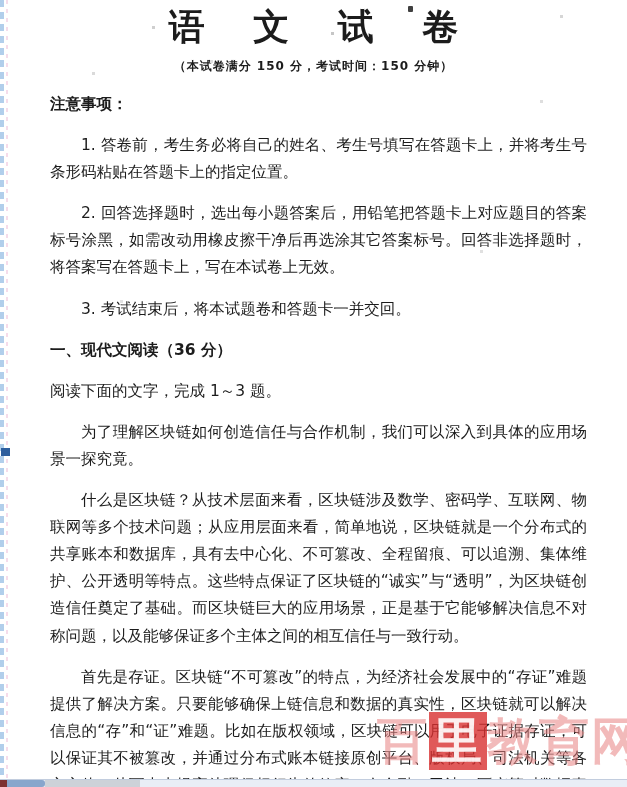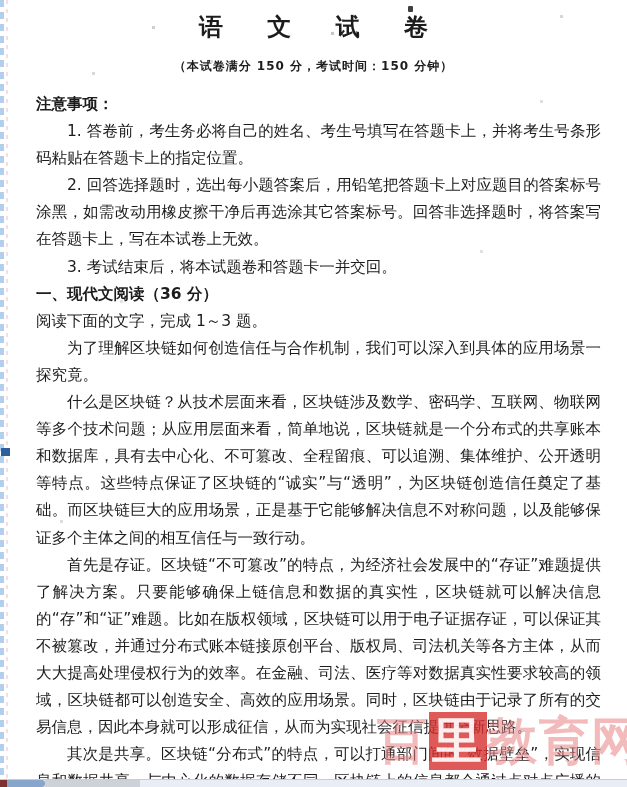--- a/index.html
+++ b/index.html
@@ -60,41 +60,41 @@
       540px 100px #dedede,
       120px 300px #e3e3e3,
       480px 250px #e0e0e0,
       60px 520px #dcdcdc,
       300px 700px #e2e2e2;
   }
   
   .title {
     margin: 6px 0 0 0;
     text-align: center;
-    font-size: 24px;
+    font-size: 36px;
     font-weight: bold;
     letter-spacing: 18px;
     padding-left: 18px;
     line-height: 42px;
   }
   .subtitle {
     margin-top: 10px;
     text-align: center;
     font-size: 12px;
     font-weight: bold;
     letter-spacing: 1px;
   }
   
   .content {
     margin: 16px 26px 0 36px;
     font-size: 15.5px;
     line-height: 27.1px;
     text-align: justify;
   }
-  .content p { margin: 0; }
+  .content p { margin: 14px; }
   .indent { text-indent: 2em; }
   .bold-line { font-weight: bold; }
   
   .watermark {
     position: absolute;
     right: -16px;
     bottom: 12px;
     font-size: 50px;
     font-weight: bold;
     letter-spacing: 2px;

